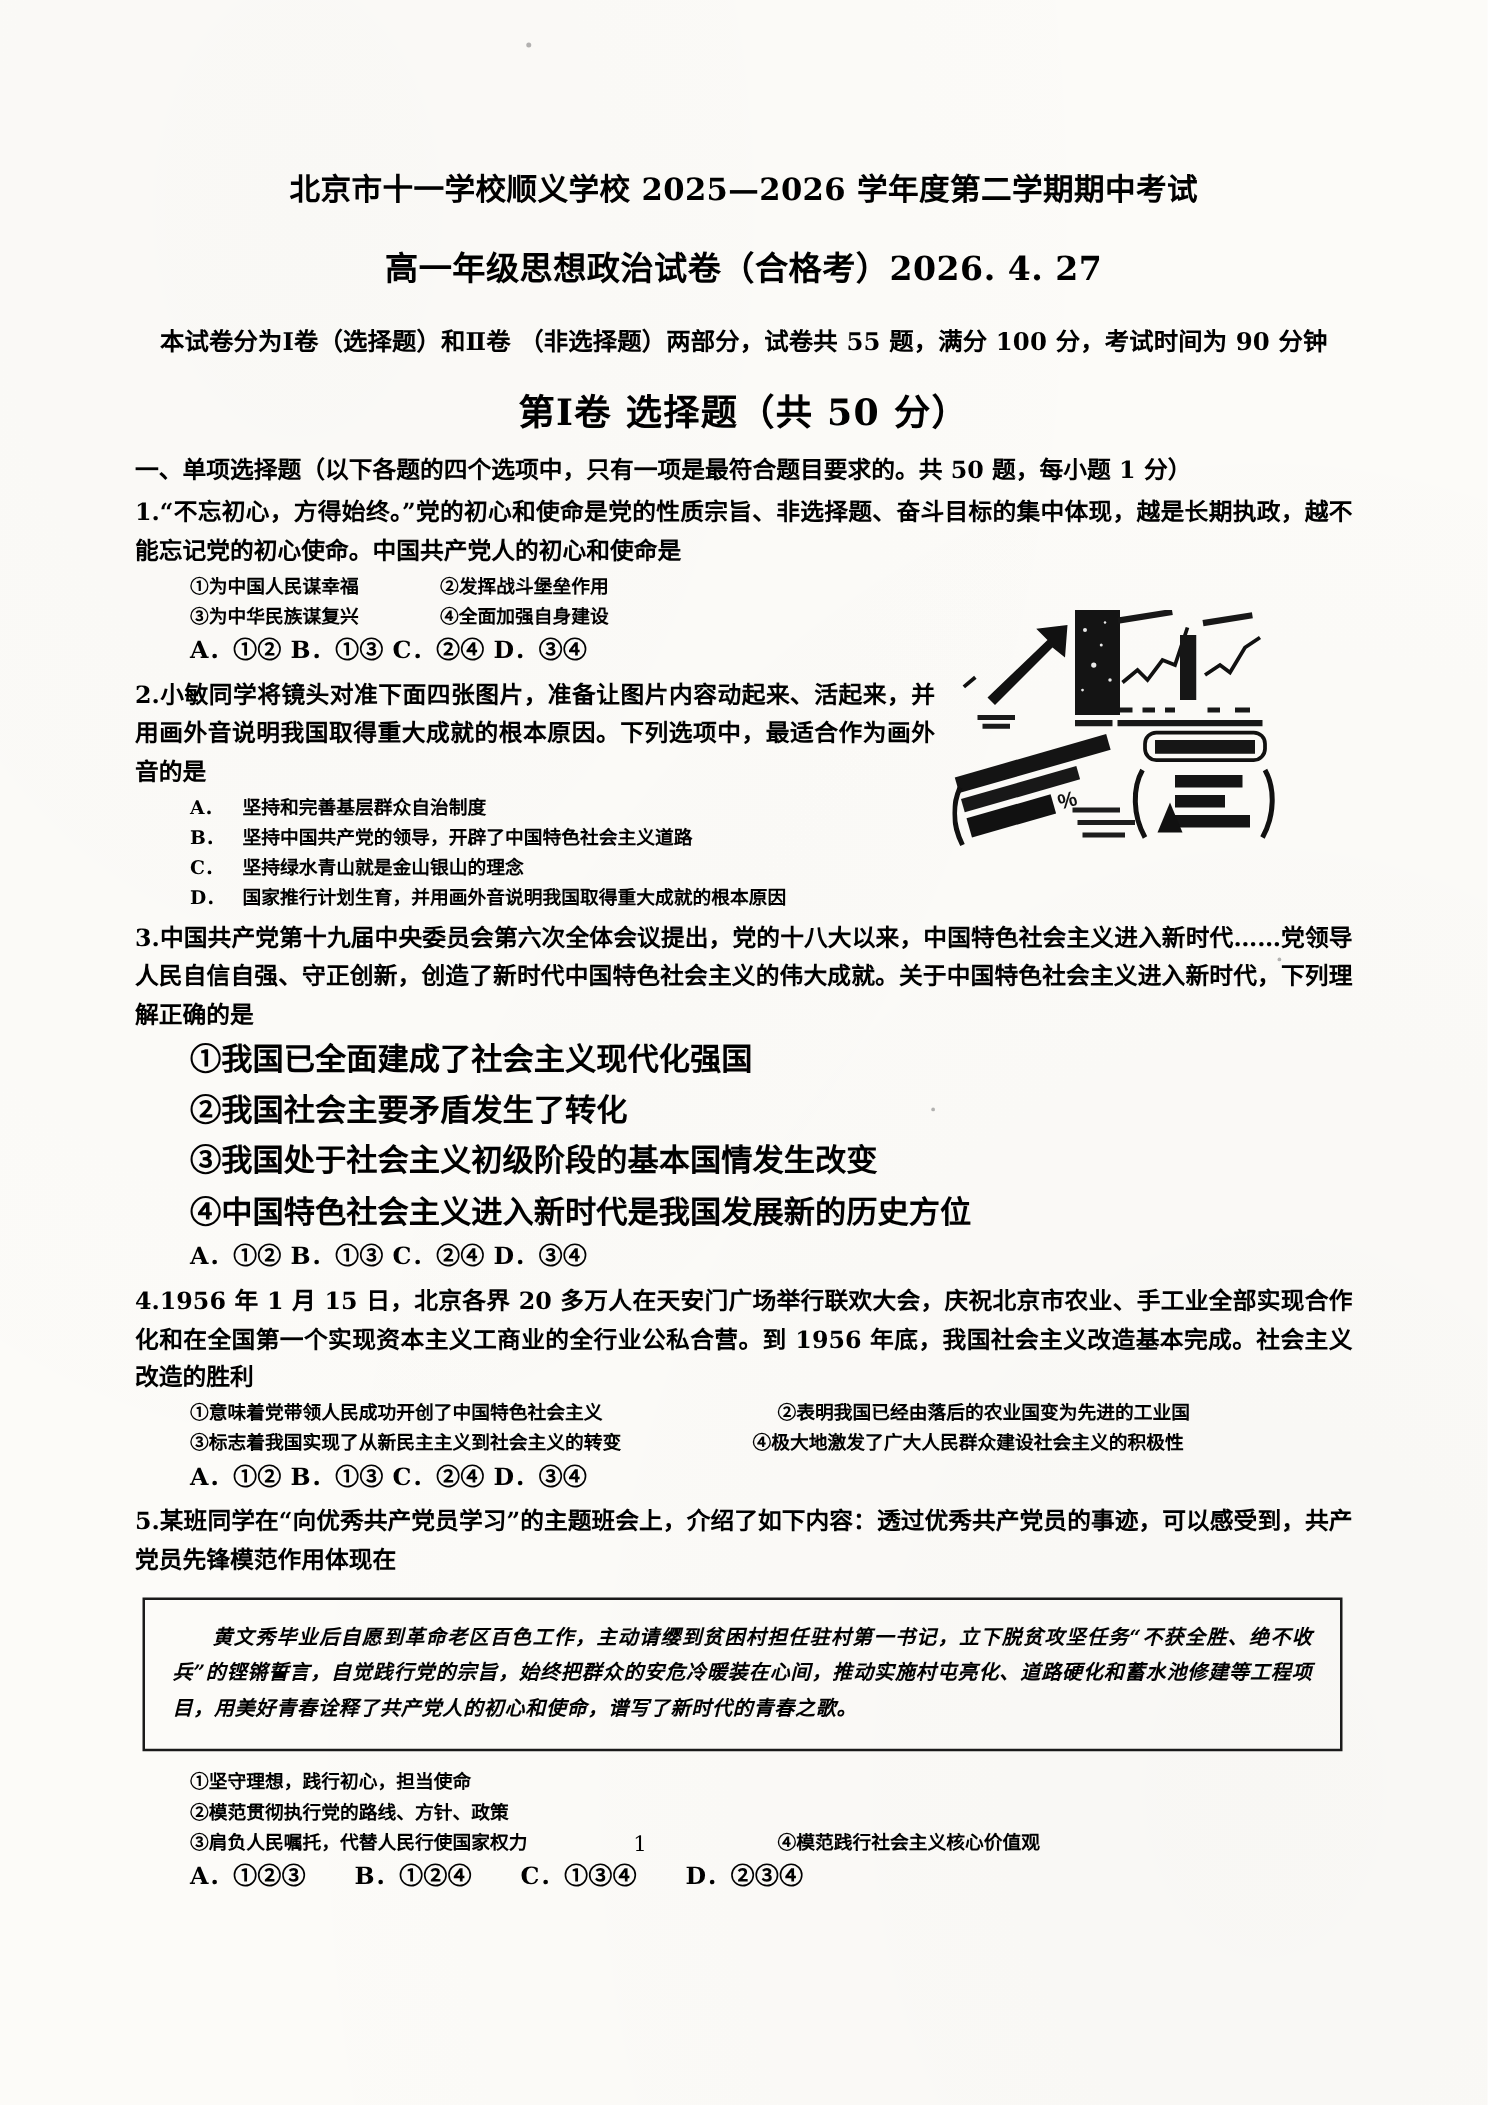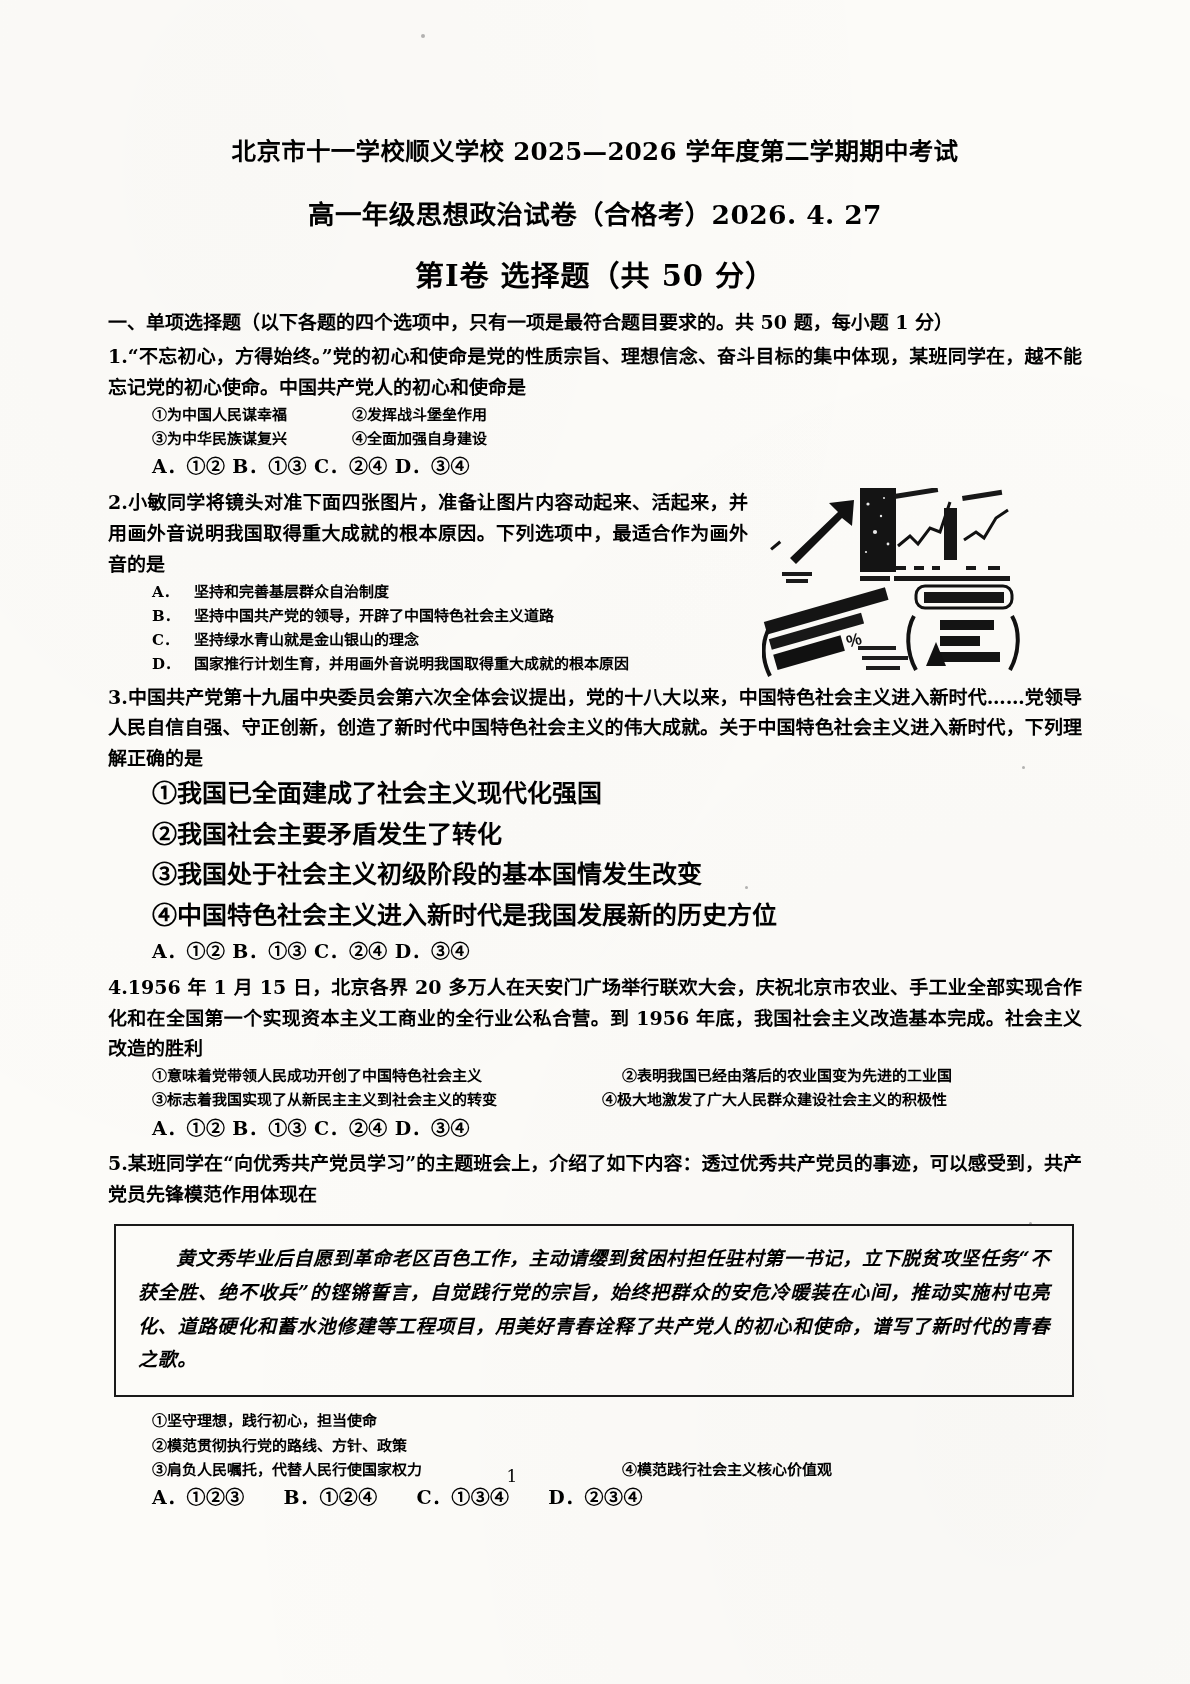--- a/index.html
+++ b/index.html
@@ -118,21 +118,21 @@
 
   
   .quote-box{
     margin-top:14px;
     margin-left:6px;
     margin-right:8px;
     border:2px solid #1a1a1a;
     padding:16px 22px 18px 22px;
     font-family:"DejaVu Serif","Liberation Serif",serif;
     font-style:italic;
-    font-size:19px;
+    font-size:16px;
     font-weight:bold;
     line-height:1.78;
     text-align:justify;
     letter-spacing:0.6px;
   }
   .quote-box p{ margin:0; text-indent:2em; }
 
   .page-number{
     position:absolute;
     left:0;right:0;
@@ -153,26 +153,27 @@
 
   <div class="speck" style="left:421px;top:34px;width:4px;height:4px;"></div>
   <div class="speck" style="left:1022px;top:766px;width:3px;height:3px;"></div>
   <div class="speck" style="left:1029px;top:1222px;width:3px;height:3px;"></div>
   <div class="speck" style="left:745px;top:886px;width:3px;height:3px;"></div>
 
   <div class="col">
 
     <div class="doc-title">北京市十一学校顺义学校 2025—2026 学年度第二学期期中考试</div>
     <div class="doc-subtitle">高一年级思想政治试卷（合格考）2026. 4. 27</div>
+    <div class="exam-meta">本试卷分为Ⅰ卷（选择题）和Ⅱ卷 （非选择题）两部分，试卷共 55 题，满分 100 分，考试时间为 90 分钟</div>
     <div class="part-title">第Ⅰ卷 选择题（共 50 分）</div>
 
     <div class="sec-head">一、单项选择题（以下各题的四个选项中，只有一项是最符合题目要求的。共 50 题，每小题 1 分）</div>
 
     <div>
-      <div class="q"><span>1.</span><span>“不忘初心，方得始终。”党的初心和使命是党的性质宗旨、理想信念、奋斗目标的集中体现，某班同学在，越不能忘记党的初心使命。中国共产党人的初心和使命是</span></div>
+      <div class="q"><span>1.</span><span>“不忘初心，方得始终。”党的初心和使命是党的性质宗旨、非选择题、奋斗目标的集中体现，越是长期执政，越不能忘记党的初心使命。中国共产党人的初心和使命是</span></div>
       <div class="two">
         <span>①为中国人民谋幸福</span>
         <span>②发挥战斗堡垒作用</span>
       </div>
       <div class="two">
         <span>③为中华民族谋复兴</span>
         <span>④全面加强自身建设</span>
       </div>
       <div class="abcd">A．①② B．①③ C．②④ D．③④</div>
     </div>

